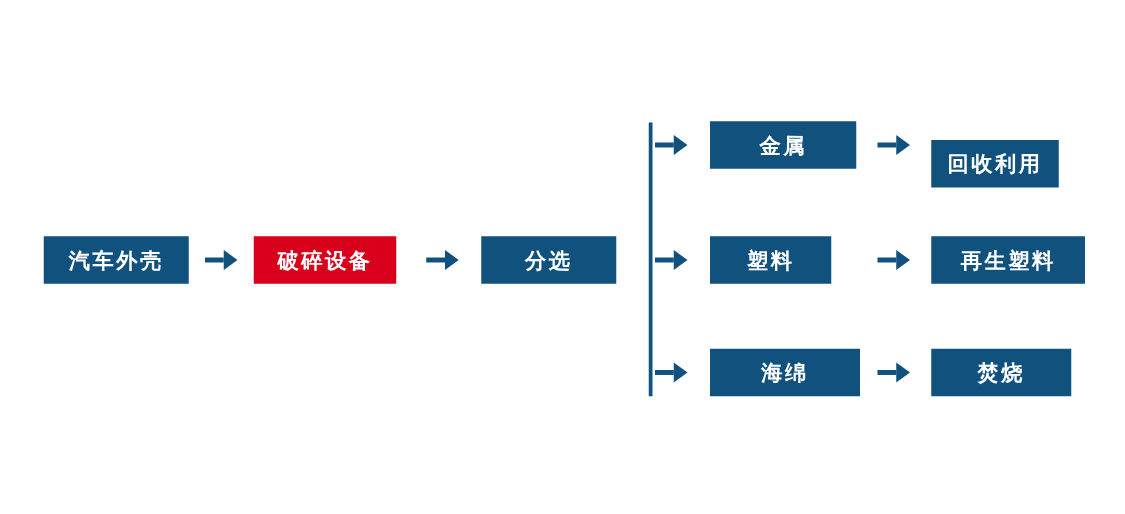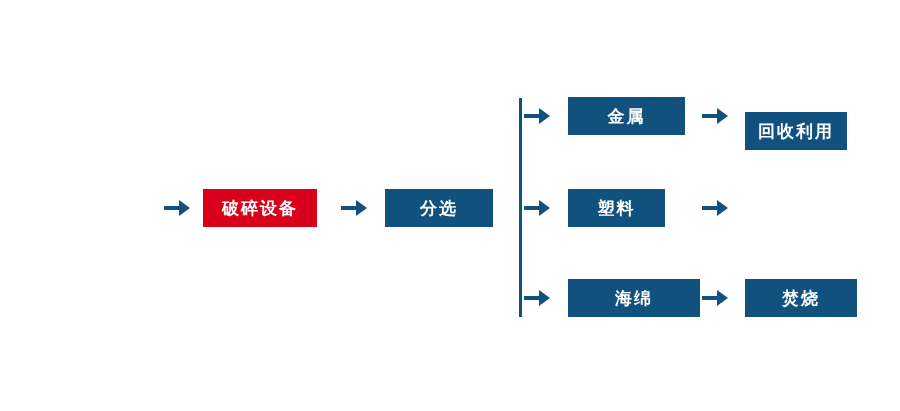--- a/index.html
+++ b/index.html
@@ -43,20 +43,21 @@
     position:absolute;
     width:3px;
     background:var(--blue);
   }
 </style>
 </head>
 <body>
 
 <div class="canvas">
 
+  <div class="node blue" style="left:35px;top:189px;width:116px">汽车外壳</div>
 
   <div class="arrow" style="left:164px;top:200px">
     <span class="shaft"></span>
     <span class="head"></span>
   </div>
 
   <div class="node red" style="left:203px;top:189px;width:114px">破碎设备</div>
 
   <div class="arrow" style="left:341px;top:200px">
     <span class="shaft"></span>
@@ -80,25 +81,26 @@
 
   <div class="arrow" style="left:524px;top:200px">
     <span class="shaft"></span>
     <span class="head"></span>
   </div>
   <div class="node blue" style="left:568px;top:189px;width:97px">塑料</div>
   <div class="arrow" style="left:702px;top:200px">
     <span class="shaft"></span>
     <span class="head"></span>
   </div>
+  <div class="node blue" style="left:745px;top:189px;width:123px">再生塑料</div>
 
   <div class="arrow" style="left:524px;top:290px">
     <span class="shaft"></span>
     <span class="head"></span>
   </div>
-  <div class="node blue" style="left:568px;top:279px;width:132px">海绵</div>
+  <div class="node blue" style="left:568px;top:279px;width:120px">海绵</div>
   <div class="arrow" style="left:702px;top:290px">
     <span class="shaft"></span>
     <span class="head"></span>
   </div>
   <div class="node blue" style="left:745px;top:279px;width:112px">焚烧</div>
 
 </div>
 
 </body></html>

